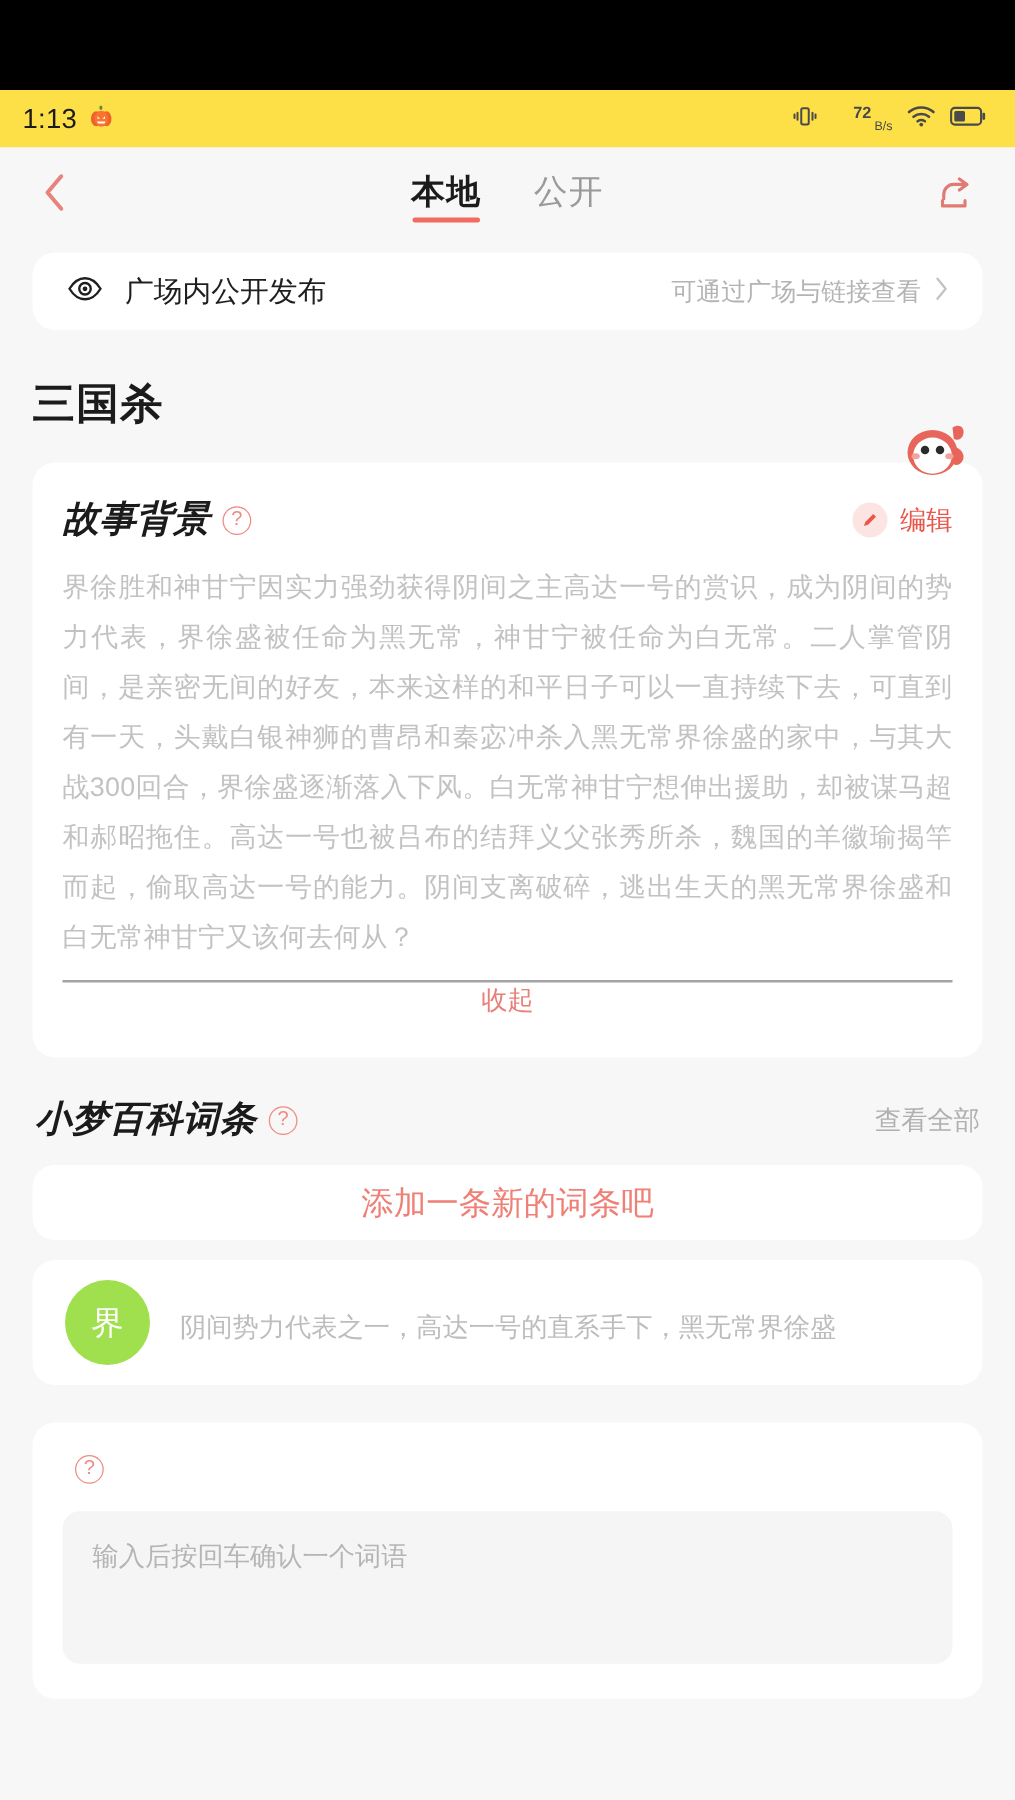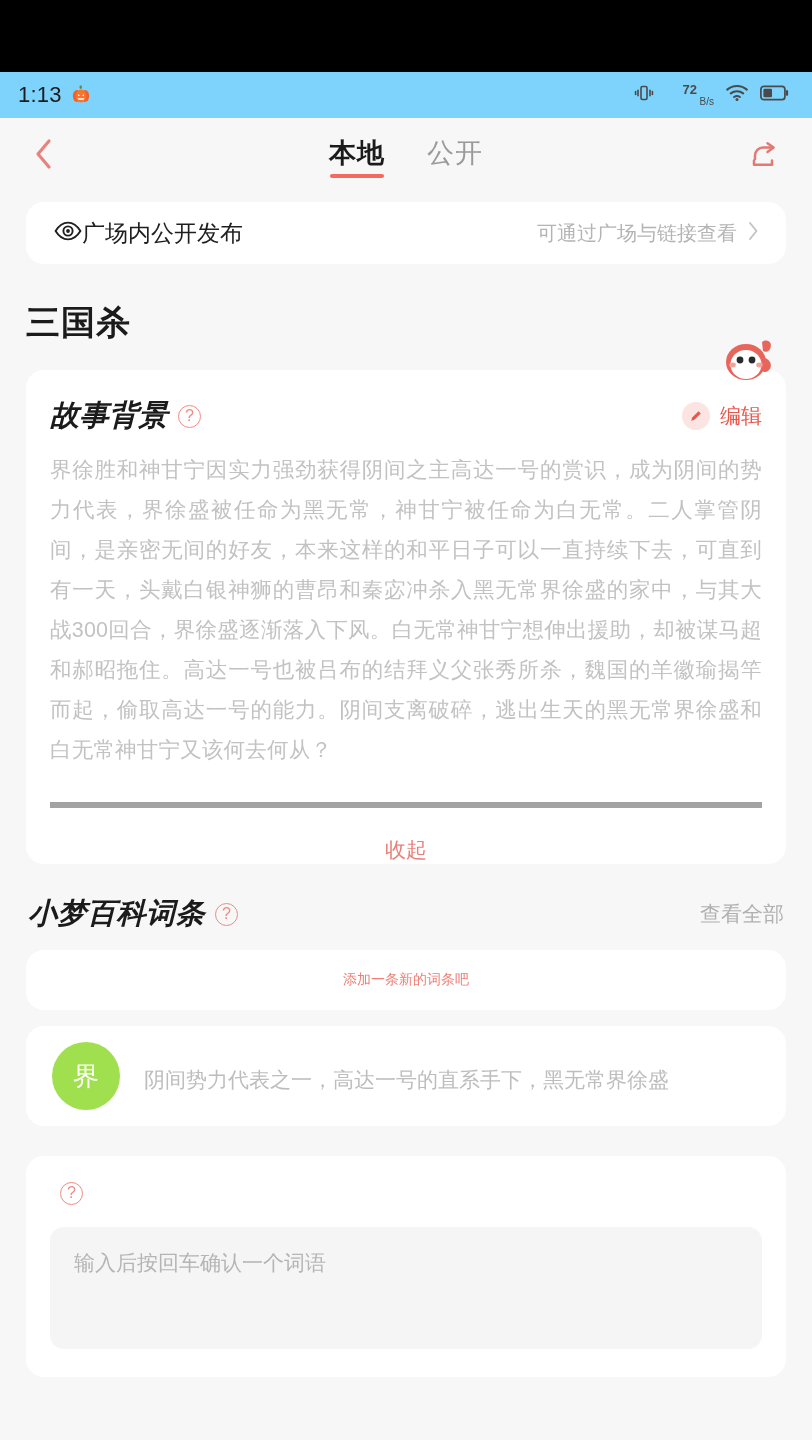--- a/index.html
+++ b/index.html
@@ -25,21 +25,21 @@
   .notch-bar {
     height: 72px;
     background: #000000;
     flex: 0 0 auto;
   }
 
   
   .status-bar {
     height: 46px;
     flex: 0 0 auto;
-    background: #7dd3fc;
+    background: #fde047;
     display: flex;
     align-items: center;
     justify-content: space-between;
     padding: 0 22px 0 18px;
   }
   .status-left {
     display: flex;
     align-items: center;
     gap: 9px;
   }
@@ -140,20 +140,21 @@
     margin-top: 8px;
     height: 62px;
     display: flex;
     align-items: center;
     padding: 0 26px 0 28px;
     cursor: pointer;
   }
   .vis-left {
     display: flex;
     align-items: center;
+    gap: 18px;
     font-family: Liberation Serif, serif;
   }
   .vis-label {
     font-size: 23px;
     color: #1f1f1f;
   }
   .vis-right {
     margin-left: auto;
     display: flex;
     align-items: center;
@@ -237,25 +238,25 @@
   .story-body {
     margin-top: 14px;
     font-size: 21.5px;
     line-height: 40px;
     color: #c2c2c2;
     text-align: justify;
     letter-spacing: 0.2px;
   }
 
   .collapse-row {
-    margin-top: 32px;
-    border-top: 6px solid #a3a3a3;
+    margin-top: 14px;
+    border-top: 2px solid #a3a3a3;
     height: 62px;
     display: flex;
-    align-items: flex-end;
+    align-items: flex-start;
     justify-content: center;
     cursor: pointer;
   }
   .collapse-label {
     font-size: 21px;
     color: #e8807a;
   }
 
   
   .ency-head {
@@ -273,21 +274,21 @@
 
   .add-card {
     margin-top: 16px;
     height: 60px;
     display: flex;
     align-items: center;
     justify-content: center;
     cursor: pointer;
   }
   .add-label {
-    font-size: 14px;
+    font-size: 26px;
     color: #ef8077;
   }
 
   .entry-card {
     margin-top: 16px;
     height: 100px;
     display: flex;
     align-items: center;
     padding: 0 26px;
     cursor: pointer;

